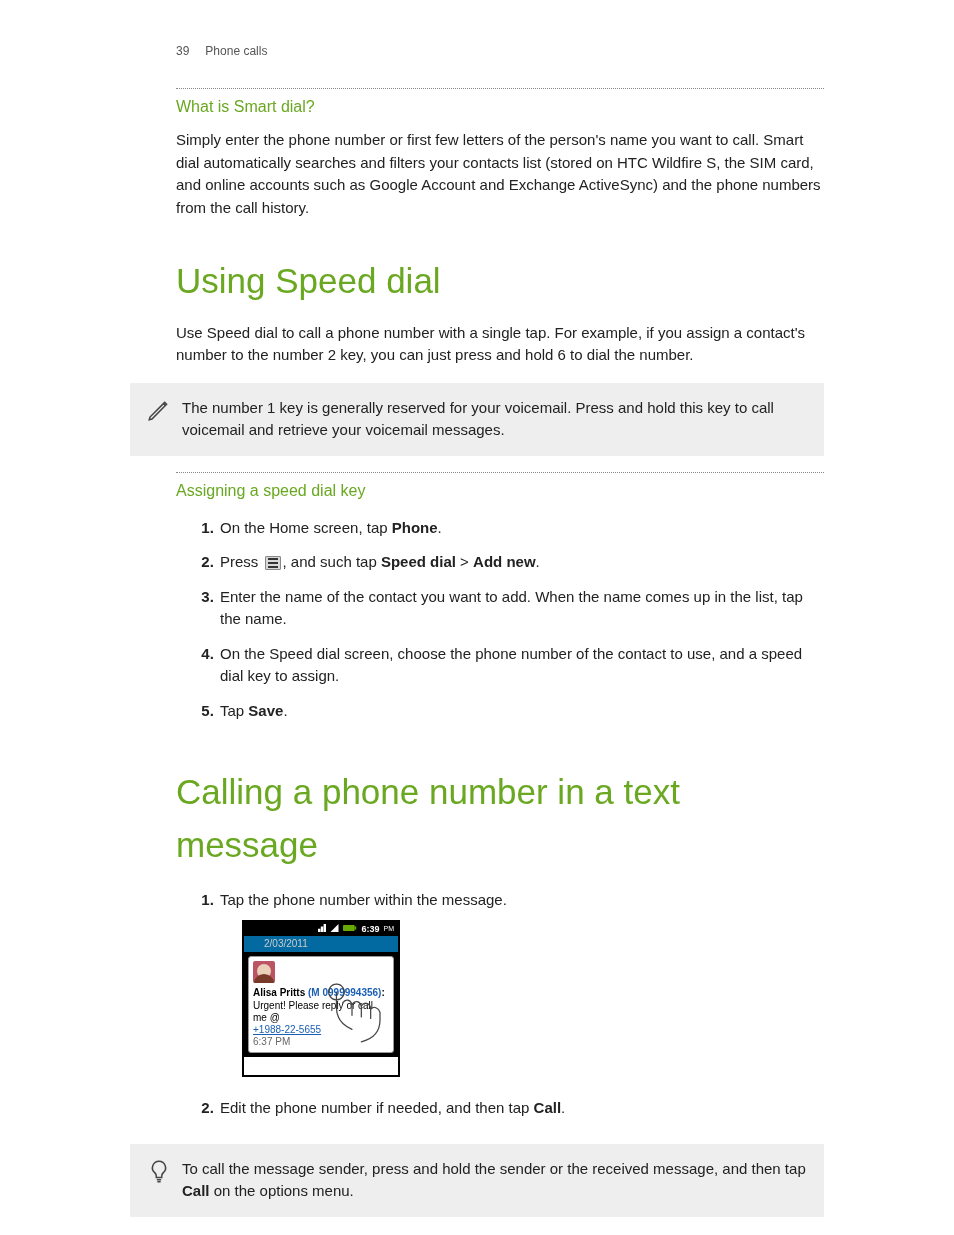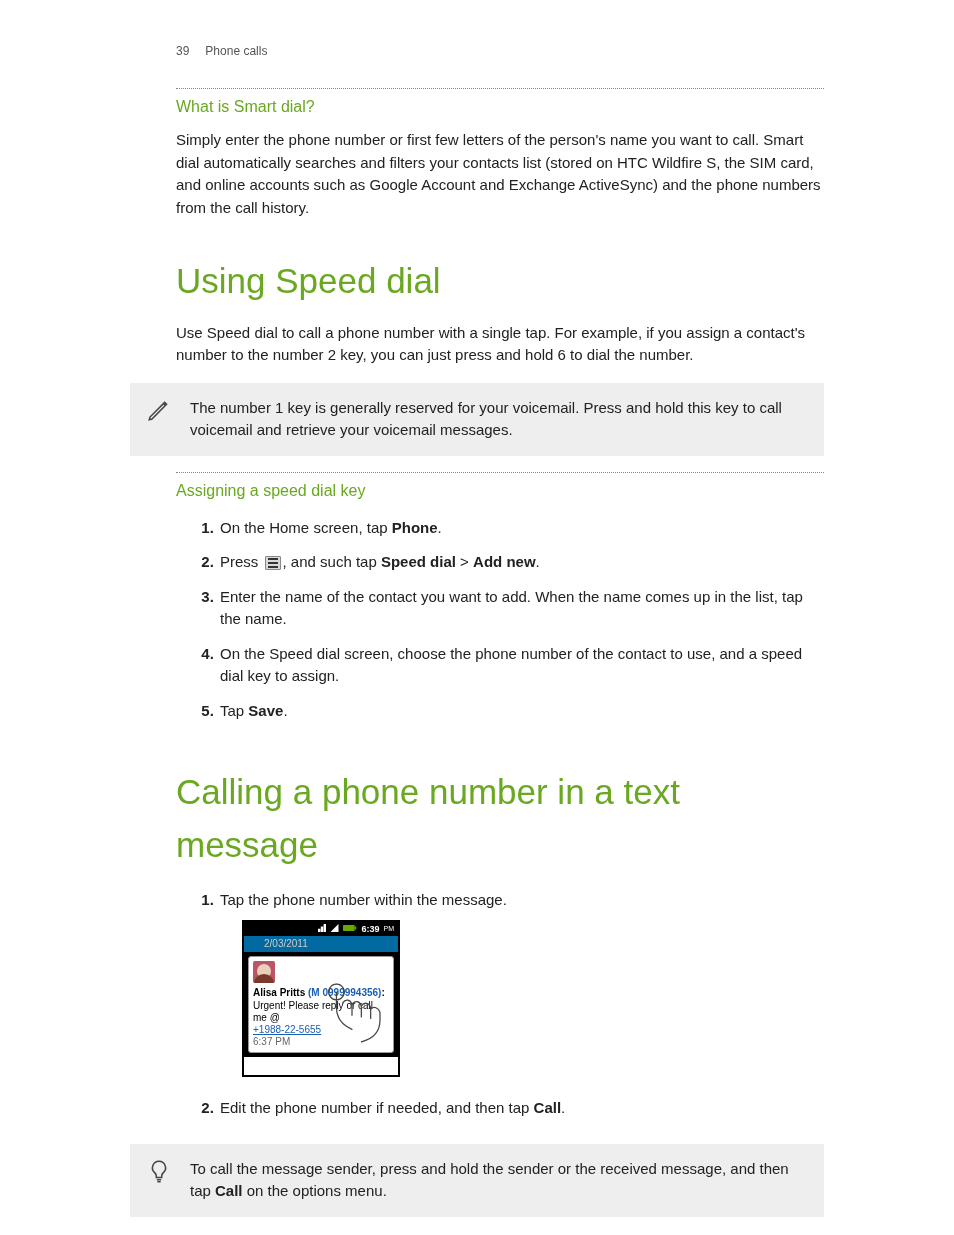--- a/index.html
+++ b/index.html
@@ -13,21 +13,21 @@
     font-family:"Segoe UI","Helvetica Neue",Arial,sans-serif;
     font-size:15px;line-height:1.5;}
   .page{width:954px;min-height:1235px;margin:4px auto;padding:38px 130px 60px 130px;}
   .page-header{display:flex;gap:16px;font-size:12px;color:var(--mute);
     margin-bottom:28px;margin-left:46px;}
   .dotted-rule{border:none;border-top:1px dotted #888;margin:0 0 4px 0;}
   .inset{margin-left:46px;}
   h2.sub{color:var(--green);font-weight:400;font-size:16px;margin:6px 0 10px 0;}
   h1.major{color:var(--green);font-weight:400;font-size:35px;margin:36px 0 14px 0;}
   p{margin:10px 0;}
-  .note{background:var(--light);padding:14px 14px 14px 14px;display:flex;gap:16px;
+  .note{background:var(--light);padding:14px 14px 14px 14px;display:flex;gap:8px;
     align-items:flex-start;margin:16px 0;}
   .note .icon{flex:0 0 30px;display:flex;align-items:flex-start;justify-content:center;
     color:#444;}
   .note .icon svg{width:26px;height:26px;}
   .note .txt{flex:1;}
   ol.steps{margin:8px 0 8px 22px;padding:0 0 0 20px;}
   ol.steps li{padding:4px 0 8px 2px;}
   ol.steps li::marker{font-weight:700;}
   b{font-weight:700;}
   .menu-icon{display:inline-flex;vertical-align:middle;width:16px;height:14px;

